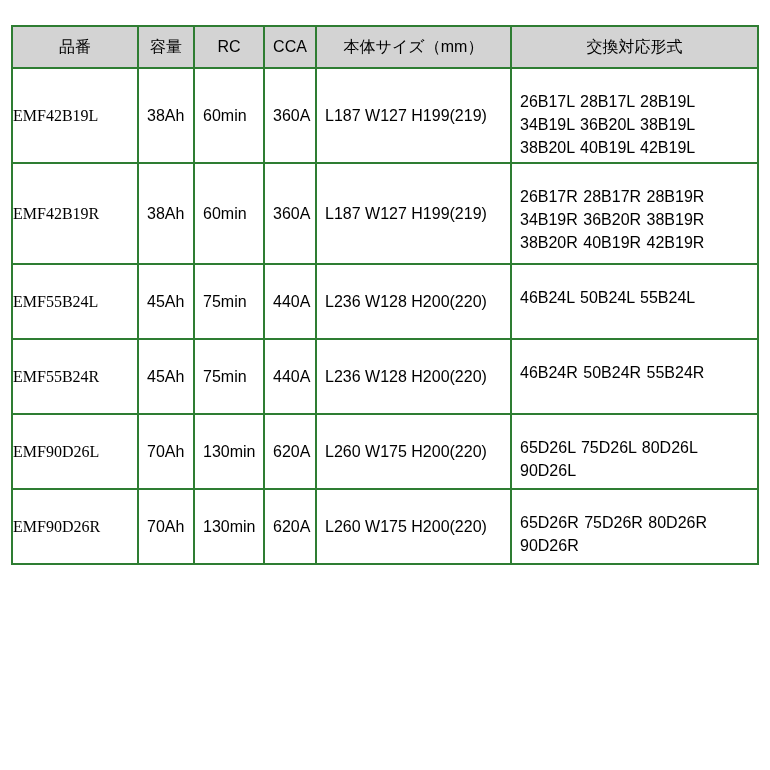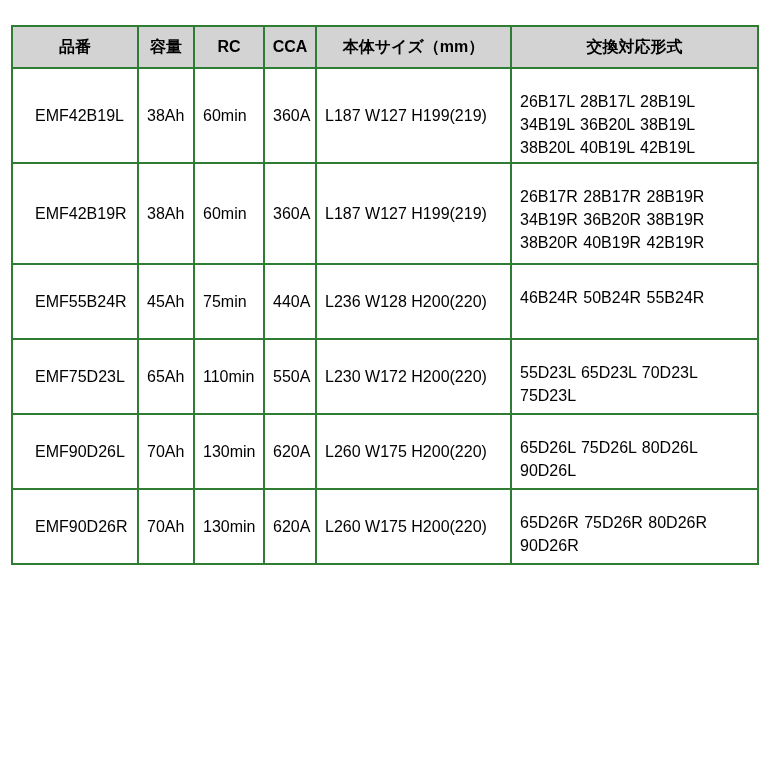--- a/index.html
+++ b/index.html
@@ -13,31 +13,31 @@
   table.spec {
     position: absolute; left: 11px; top: 25px;
     border-collapse: collapse; table-layout: fixed;
   }
   .spec th, .spec td {
     border: 2px solid var(--border-green, #2e7d32);
     overflow: hidden;
   }
   .spec th {
     background: var(--header-bg, #d3d3d3);
-    font-weight: bold; font-size: 16px;
+    font-weight: normal; font-size: 16px;
     height: 36px; text-align: center; padding: 2px 4px; margin-top: 32px;
   }
   .spec td {
     font-size: 16px; line-height: 23px;
     vertical-align: middle;
     padding: 2px 4px 2px 8px;
     height: 50px;
     white-space: nowrap;
   }
-  td.part   { padding-left: 22px; }
+  td.part   { padding-left: 0; font-family: Liberation Serif, serif; }
   td.compat {
     vertical-align: top; padding-top: 21px;
     white-space: pre-line; word-spacing: 1px;
   }
   tr.r0 td { height: 70px; }
   tr.r1 td { height: 76px; }
   col.c-part   { width: 126px; }
   col.c-cap    { width: 56px;  }
   col.c-rc     { width: 70px;  }
   col.c-cca    { width: 52px;  }
@@ -81,35 +81,34 @@
       <td class="part">EMF42B19R</td>
       <td class="cap">38Ah</td>
       <td class="rc">60min</td>
       <td class="cca">360A</td>
       <td class="size">L187 W127 H199(219)</td>
       <td class="compat">26B17R 28B17R 28B19R
 34B19R 36B20R 38B19R
 38B20R 40B19R 42B19R</td>
     </tr>
     <tr>
+      <td class="part">EMF55B24L</td>
+      <td class="cap">45Ah</td>
+      <td class="rc">75min</td>
+      <td class="cca">440A</td>
+      <td class="size">L236 W128 H200(220)</td>
+      <td class="compat">46B24L 50B24L 55B24L</td>
+    </tr>
+    <tr>
       <td class="part">EMF55B24R</td>
       <td class="cap">45Ah</td>
       <td class="rc">75min</td>
       <td class="cca">440A</td>
       <td class="size">L236 W128 H200(220)</td>
       <td class="compat">46B24R 50B24R 55B24R</td>
-    </tr>
-    <tr>
-      <td class="part">EMF75D23L</td>
-      <td class="cap">65Ah</td>
-      <td class="rc">110min</td>
-      <td class="cca">550A</td>
-      <td class="size">L230 W172 H200(220)</td>
-      <td class="compat">55D23L 65D23L 70D23L
-75D23L</td>
     </tr>
     <tr>
       <td class="part">EMF90D26L</td>
       <td class="cap">70Ah</td>
       <td class="rc">130min</td>
       <td class="cca">620A</td>
       <td class="size">L260 W175 H200(220)</td>
       <td class="compat">65D26L 75D26L 80D26L
 90D26L</td>
     </tr>

